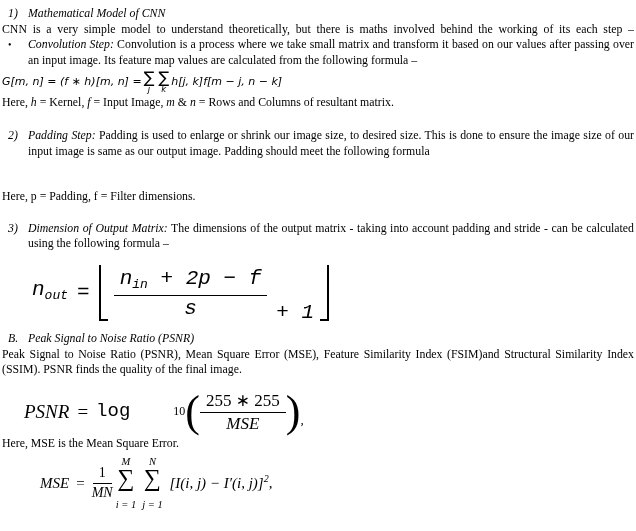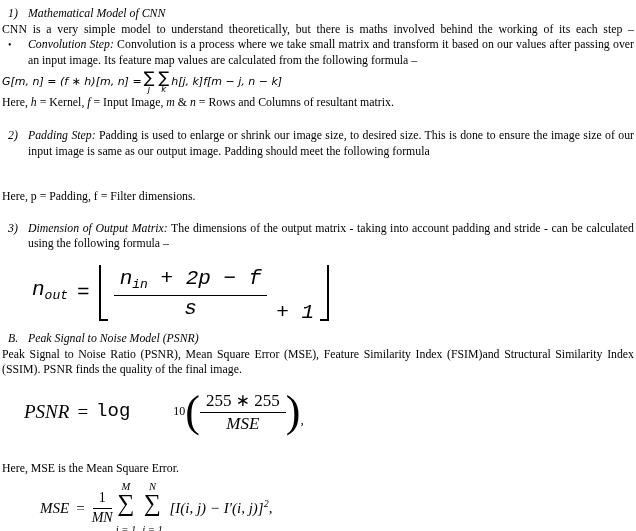--- a/index.html
+++ b/index.html
@@ -68,21 +68,21 @@
   .sum-lg .top { font-size:10.5px; line-height:10px; font-style:italic; margin-bottom:1px; }
   .sum-lg .sym { font-size:24px; line-height:21px; font-style:normal; }
   .sum-lg .bot { font-size:10.5px; line-height:10px; font-style:italic; margin-top:11px; }
   .mse-formula .sup { font-size:10px; position:relative; top:-5px; }
 
   
   .mt-item2 { margin-top:17px; }
   .mt-legend2 { margin-top:30px; }
   .mt-item3 { margin-top:16px; }
   .mt-hB { margin-top:9px; }
-  .mt-legend3 { margin-top:25px; }
+  .mt-legend3 { }
 </style>
 </head>
 <body>
 
 <div class="doc">
 
   <div class="hang line">
     <span class="marker it">1)</span>
     <span class="it">Mathematical Model of CNN</span>
   </div>
@@ -139,21 +139,21 @@
         <span class="num"><span>n</span><span class="sub">in</span><span> + 2p − f</span></span>
         <span class="den">s</span>
       </span>
       <span class="plus-one">+ 1</span>
       <span class="floor-r"></span>
     </span>
   </div>
 
   <div class="hang line mt-hB">
     <span class="marker it">B.</span>
-    <span class="it">Peak Signal to Noise Model (PSNR)</span>
+    <span class="it">Peak Signal to Noise Ratio (PSNR)</span>
   </div>
 
   <div class="jline">Peak Signal to Noise Ratio (PSNR), Mean Square Error (MSE), Feature Similarity Index (FSIM)and Structural Similarity Index</div>
   <div class="line">(SSIM). PSNR finds the quality of the final image.</div>
 
   <div class="psnr-formula">
     <span>PSNR</span>
     <span class="eq">=</span>
     <span class="log">log</span>
     <span class="logsub">10</span>

